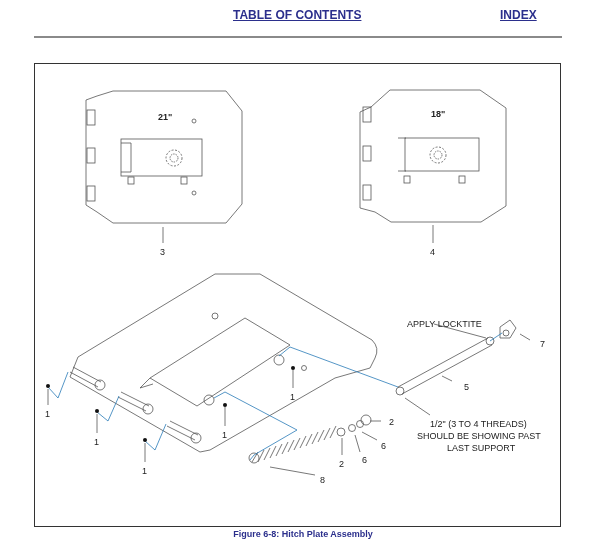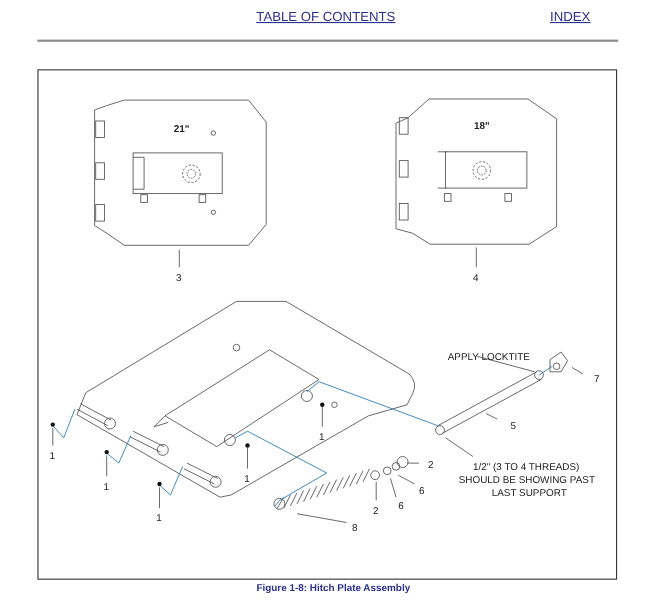--- a/index.html
+++ b/index.html
@@ -1,17 +1,17 @@
 <!DOCTYPE html>
 <html><head>
 <meta charset="utf-8">
 <style>
   html,body{margin:0;padding:0;background:#fff;}
   body{width:606px;height:547px;position:relative;overflow:hidden;font-family:"Liberation Sans",sans-serif;}
-  .nav-link{position:absolute;top:8px;font-size:12px;font-weight:normal;color:#2b2f8c;text-decoration:underline;cursor:pointer;}
+  .nav-link{position:absolute;top:8px;font-size:12px;font-weight:bold;color:#2b2f8c;text-decoration:underline;cursor:pointer;}
   #toc{left:233px;}
   #index{left:500px;}
   .rule{position:absolute;left:34px;top:36px;width:528px;height:2px;background:#8a8a8a;}
   .frame{position:absolute;left:34px;top:63px;width:527px;height:464px;border:1px solid #333;box-sizing:border-box;}
   .caption{position:absolute;left:0;width:606px;top:529px;text-align:center;font-size:9px;font-weight:bold;color:#2b2f8c;}
   svg{position:absolute;left:0;top:0;}
   .lbl{font-family:"Liberation Sans",sans-serif;font-size:9px;fill:#222;}
   .note{font-family:"Liberation Sans",sans-serif;font-size:9px;fill:#222;}
 </style>
 </head>
@@ -153,13 +153,13 @@
   <text class="lbl" x="290" y="400">1</text>
   <text class="lbl" x="389" y="425">2</text>
   <text class="lbl" x="339" y="467">2</text>
   <text class="lbl" x="464" y="390">5</text>
   <text class="lbl" x="381" y="449">6</text>
   <text class="lbl" x="362" y="463">6</text>
   <text class="lbl" x="540" y="347">7</text>
   <text class="lbl" x="320" y="483">8</text>
 </svg>
 
-<div class="caption">Figure 1-8:  Hitch Plate Assembly</div>
+<div class="caption">Figure 6-8:  Hitch Plate Assembly</div>
 
 </body></html>

